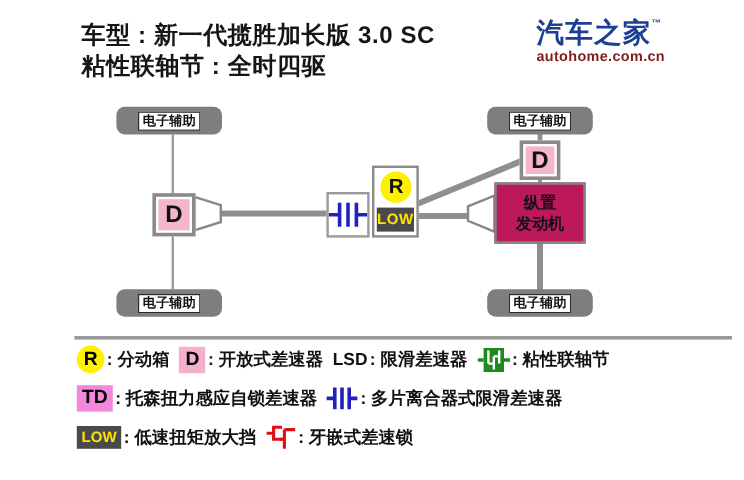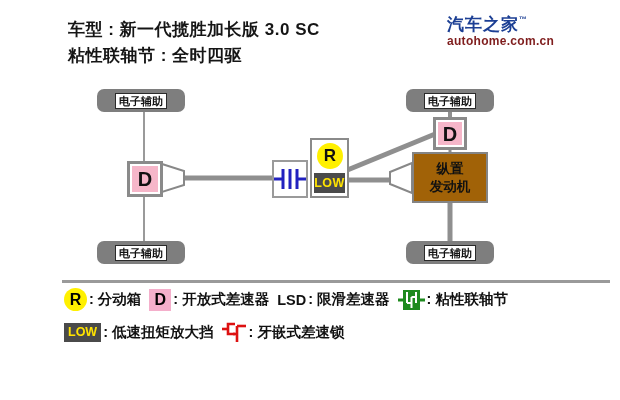--- a/index.html
+++ b/index.html
@@ -1,39 +1,39 @@
 <!DOCTYPE html>
 <html><head>
 <meta charset="utf-8">
 <style>
   * { margin:0; padding:0; box-sizing:border-box; }
   html,body { background:#fff; }
   body { font-family:"Liberation Sans", sans-serif; }
   .canvas { position:relative; width:620px; height:400px; background:#ffffff; overflow:hidden; }
 
   
-  .title-block { position:absolute; left:68px; top:17px; color:#151515; font-size:17px; font-weight:600; line-height:26px; letter-spacing:0.5px; }
+  .title-block { position:absolute; left:68px; top:17px; color:#151515; font-size:20px; font-weight:600; line-height:26px; letter-spacing:0.5px; }
   .logo { position:absolute; left:447px; top:16px; line-height:1; }
-  .logo-brand { color:#1C3F94; font-size:17px; font-weight:800; letter-spacing:1px; }
+  .logo-brand { color:#1C3F94; font-size:23px; font-weight:800; letter-spacing:1px; }
   .logo-tm { color:#1C3F94; font-size:8px; vertical-align:top; font-weight:700; }
   .logo-domain { color:#7f1d1d; font-size:12px; font-weight:700; margin-top:2px; letter-spacing:0.3px; }
 
   
   .connectors { position:absolute; left:0; top:0; width:620px; height:400px; }
   .wheel { position:absolute; width:88px; height:23px; background:#7E7E7E; border-radius:7px; display:flex; align-items:center; justify-content:center; }
   .wheel-label { background:#fff; border:1px solid #2a2a2a; font-size:11px; font-weight:600; color:#111; padding:0 3px; line-height:14px; white-space:nowrap; }
 
   .diff-frame { position:absolute; background:#fff; border:3px solid #8A8A8A; padding:2px; }
   .diff-core { width:100%; height:100%; background:#F6B6C9; display:flex; align-items:center; justify-content:center; font-weight:800; font-size:20px; color:#111; line-height:1; }
 
   .clutch-box { position:absolute; left:272px; top:160px; width:36px; height:38px; background:#fff; border:2px solid #9A9A9A; }
   .transfer-box { position:absolute; left:310px; top:138px; width:39px; height:60px; background:#fff; border:2px solid #8A8A8A; }
   .r-circle { position:absolute; left:5px; top:3px; width:26px; height:26px; background:#FFF000; border-radius:50%; display:flex; align-items:center; justify-content:center; font-weight:800; font-size:17px; color:#111; }
   .low-bar { position:absolute; left:2px; right:2px; bottom:3px; height:20px; background:#4A4A4A; color:#FFE300; font-weight:800; font-size:12.5px; display:flex; align-items:center; justify-content:center; letter-spacing:0.5px; }
-  .engine-box { position:absolute; left:412px; top:152px; width:76px; height:51px; background:#a16207; border:2px solid #848484; display:flex; flex-direction:column; align-items:center; justify-content:center; font-size:13.5px; font-weight:600; color:#111; line-height:1.3; }
+  .engine-box { position:absolute; left:412px; top:152px; width:76px; height:51px; background:#be185d; border:2px solid #848484; display:flex; flex-direction:column; align-items:center; justify-content:center; font-size:13.5px; font-weight:600; color:#111; line-height:1.3; }
 
   .separator { position:absolute; left:62px; top:280px; width:548px; height:3px; background:#9A9A9A; }
 
   
   .legend { position:absolute; left:64px; top:288px; width:552px; }
   .legend-row { display:flex; align-items:center; margin-bottom:10px; font-size:14.5px; font-weight:600; color:#111; white-space:nowrap; }
   .legend-text { margin:0 8px 0 2px;text-align:right; }
   .badge-r { width:23px; height:23px; background:#FFF000; border-radius:50%; display:inline-flex; align-items:center; justify-content:center; font-weight:800; font-size:16px; color:#000; flex:0 0 auto; }
   .badge-d { width:22px; height:22px; background:#F4AFCB; display:inline-flex; align-items:center; justify-content:center; font-weight:800; font-size:16px; color:#000; flex:0 0 auto; }
   .badge-lsd { font-weight:800; font-size:14.5px;text-align:right; }
@@ -126,20 +126,32 @@
         <rect x="5" y="1" width="17" height="20" fill="#1E8A1E"></rect>
         <line x1="9" y1="3" x2="9" y2="14" stroke="#ffffff" stroke-width="2"></line>
         <line x1="13.5" y1="8" x2="13.5" y2="19" stroke="#ffffff" stroke-width="2"></line>
         <line x1="18" y1="3" x2="18" y2="14" stroke="#ffffff" stroke-width="2"></line>
         <line x1="9" y1="14" x2="13.5" y2="14" stroke="#ffffff" stroke-width="2"></line>
         <line x1="13.5" y1="8" x2="18" y2="8" stroke="#ffffff" stroke-width="2"></line>
       </svg>
       <span class="legend-text">: 粘性联轴节</span>
     </div>
 
+    <div class="legend-row">
+      <span class="badge-td">TD</span>
+      <span class="legend-text">: 托森扭力感应自锁差速器</span>
+      <svg class="legend-icon" width="26" height="22" viewBox="0 0 26 22">
+        <line x1="0" y1="11" x2="6" y2="11" stroke="#2121BF" stroke-width="3"></line>
+        <line x1="7" y1="2" x2="7" y2="20" stroke="#2121BF" stroke-width="3"></line>
+        <line x1="13" y1="2" x2="13" y2="20" stroke="#2121BF" stroke-width="3"></line>
+        <line x1="19" y1="2" x2="19" y2="20" stroke="#2121BF" stroke-width="3"></line>
+        <line x1="20" y1="11" x2="26" y2="11" stroke="#2121BF" stroke-width="3"></line>
+      </svg>
+      <span class="legend-text">: 多片离合器式限滑差速器</span>
+    </div>
 
     <div class="legend-row">
       <span class="badge-low">LOW</span>
       <span class="legend-text">: 低速扭矩放大挡</span>
       <svg class="legend-icon" width="25" height="22" viewBox="0 0 25 22">
         <path d="M0,8 H6" stroke="#DD1111" stroke-width="2.6" fill="none"></path>
         <path d="M13,3 H6 V13 H13" stroke="#DD1111" stroke-width="2.6" fill="none"></path>
         <path d="M15,5 V21" stroke="#DD1111" stroke-width="2.6" fill="none"></path>
         <path d="M15,5 H24" stroke="#DD1111" stroke-width="2.6" fill="none"></path>
         <path d="M15,13 H11" stroke="#DD1111" stroke-width="2.6" fill="none"></path>

